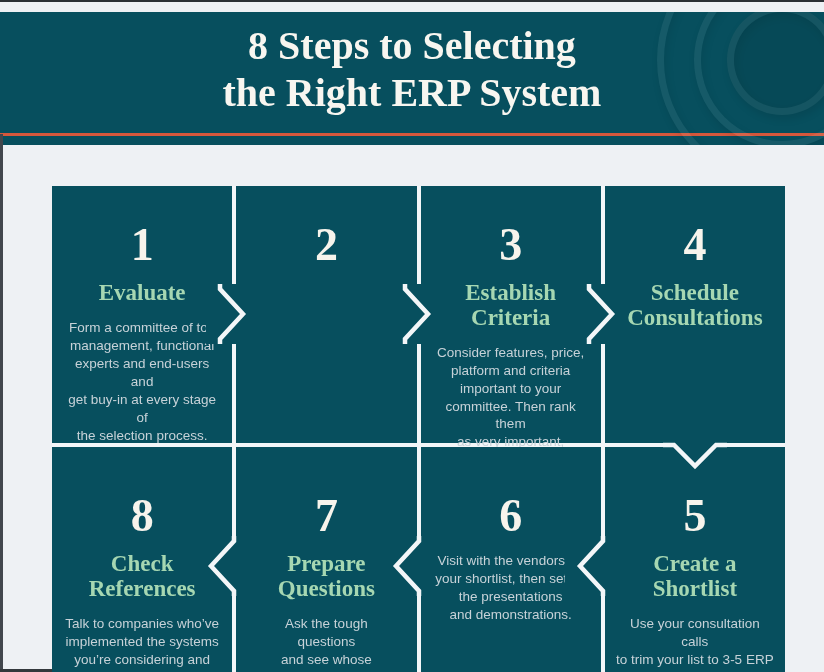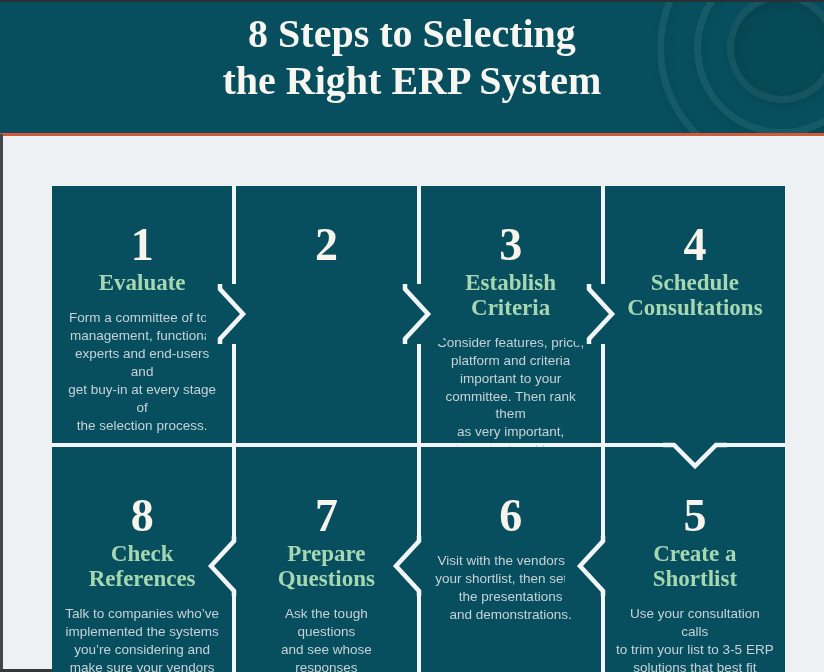--- a/index.html
+++ b/index.html
@@ -20,21 +20,21 @@
   .edge-left {
     position: absolute; left: 0; top: 134px; width: 3px; height: 538px;
     background: #42474D; z-index: 30;
   }
   .edge-bottom-left {
     position: absolute; left: 0; top: 669px; width: 52px; height: 3px;
     background: #33383c; z-index: 30;
   }
   
   .header {
-    position: absolute; left: 0; top: 0; width: 824px; height: 133px;
+    position: absolute; left: 0; top: 12px; width: 824px; height: 133px;
     background: #074F5E; overflow: hidden;
   }
   .header-title {
     position: relative; z-index: 2;
     padding-top: 10px;
     text-align: center;
     font-family: "Liberation Serif", "DejaVu Serif", serif;
     font-weight: 700;
     font-size: 40px;
     line-height: 1.18;
@@ -75,21 +75,21 @@
     line-height: 1.0;
     color: #F7F4EC;
   }
   .step-title {
     font-family: "Liberation Serif", "DejaVu Serif", serif;
     font-weight: 700;
     font-size: 23px;
     line-height: 1.08;
     color: #A6D7B2;
     white-space: pre-line;
-    margin-top: 3px;
+    margin-top: 13px;
   }
   .step-desc {
     font-size: 13.5px;
     line-height: 1.33;
     color: #C7D2D8;
     white-space: pre-line;
     margin-top: 13px;
   }
   .chev { position: absolute; z-index: 5; }
   .chev svg { display: block; }

